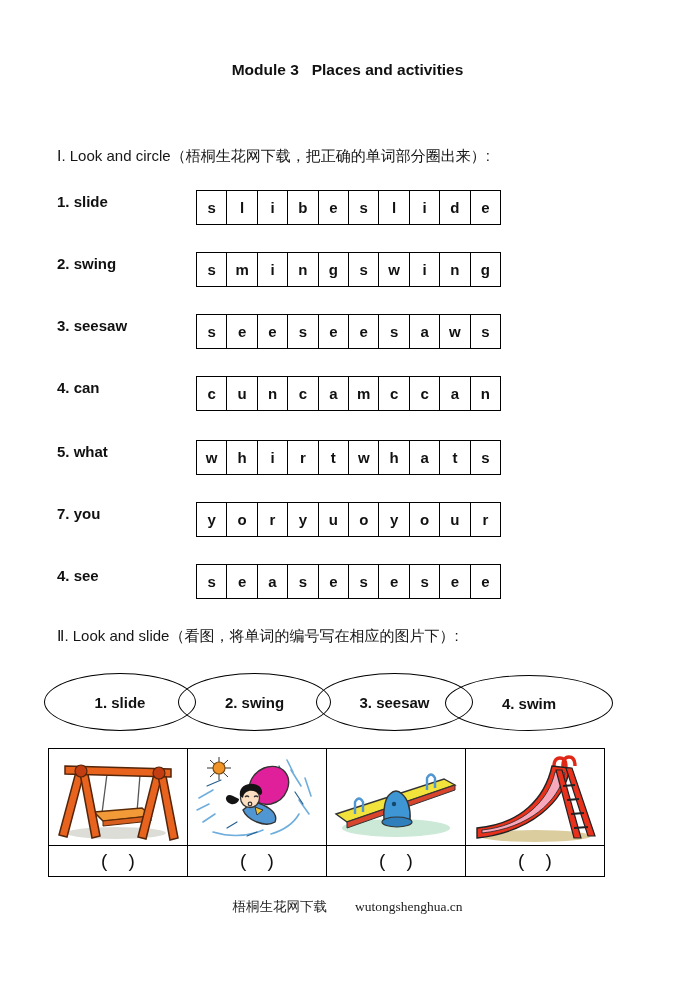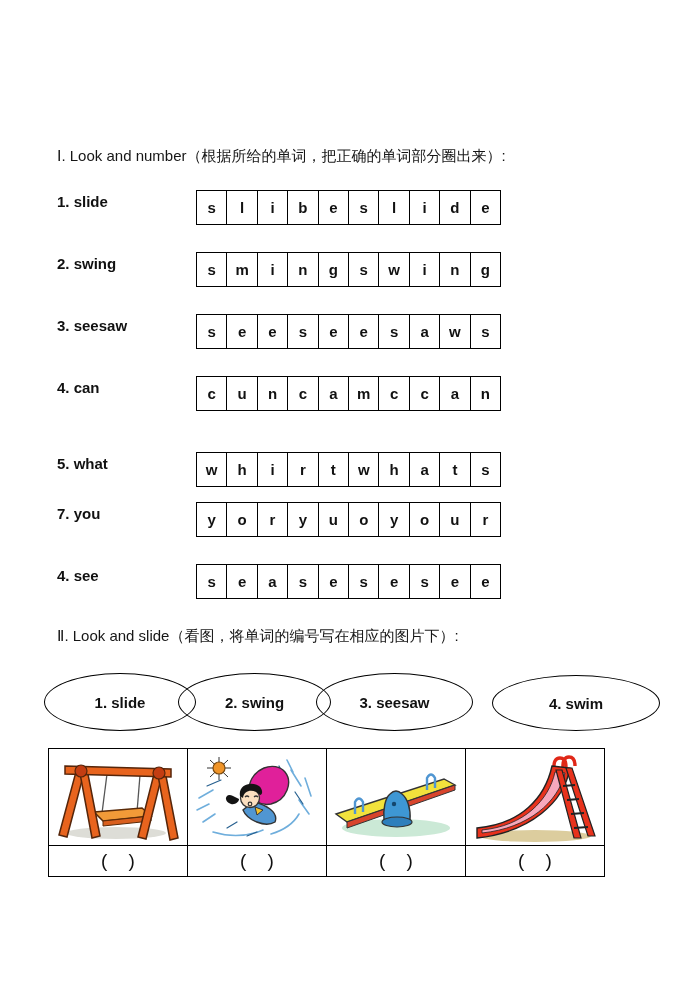--- a/index.html
+++ b/index.html
@@ -66,23 +66,24 @@
     font-size: 13.5px; color: #1c1c1c;
   }
   .footer .site-url { margin-left: 28px; }
 </style>
 </head>
 <body>
 
 <div class="page">
 
   <div class="title-block">
+    <div>Module 3&nbsp;&nbsp;&nbsp;Places and activities</div>
   </div>
 
-  <div class="heading" id="s1-heading">Ⅰ. Look and number（根据所给的单词，把正确的单词部分圈出来）:</div>
+  <div class="heading" id="s1-heading">Ⅰ. Look and circle（梧桐生花网下载，把正确的单词部分圈出来）:</div>
 
   <div id="rows-host">
       <div class="word-row" style="top: 190px;">
         <div class="word-label">1. slide</div>
         <div class="letter-grid">
           <div class="letter-cell">s</div>
           <div class="letter-cell">l</div>
           <div class="letter-cell">i</div>
           <div class="letter-cell">b</div>
           <div class="letter-cell">e</div>
@@ -131,21 +132,21 @@
           <div class="letter-cell">n</div>
           <div class="letter-cell">c</div>
           <div class="letter-cell">a</div>
           <div class="letter-cell">m</div>
           <div class="letter-cell">c</div>
           <div class="letter-cell">c</div>
           <div class="letter-cell">a</div>
           <div class="letter-cell">n</div>
         </div>
       </div>
-      <div class="word-row" style="top: 440px; margin-top: 12px;">
+      <div class="word-row" style="top: 440px;">
         <div class="word-label">5. what</div>
         <div class="letter-grid">
           <div class="letter-cell">w</div>
           <div class="letter-cell">h</div>
           <div class="letter-cell">i</div>
           <div class="letter-cell">r</div>
           <div class="letter-cell">t</div>
           <div class="letter-cell">w</div>
           <div class="letter-cell">h</div>
           <div class="letter-cell">a</div>
@@ -184,21 +185,21 @@
         </div>
       </div>
     </div>
 
   <div class="heading" id="s2-heading">Ⅱ. Look and slide（看图，将单词的编号写在相应的图片下）:</div>
 
   <div id="ovals-host">
       <div class="oval" style="left: 44px; top: 673px; width: 152px; height: 58px;">1. slide</div>
       <div class="oval" style="left: 178px; top: 673px; width: 153px; height: 58px;">2. swing</div>
       <div class="oval" style="left: 316px; top: 673px; width: 157px; height: 58px;">3. seesaw</div>
-      <div class="oval" style="left: 492px; top: 675px; width: 168px; height: 56px;">4. swim</div>
+      <div class="oval" style="left: 445px; top: 675px; width: 168px; height: 56px;">4. swim</div>
     </div>
 
   <table class="pic-table">
     <tbody>
       <tr>
         <td class="pic-cell">
           <svg width="132" height="92" viewBox="0 0 132 92">
             <ellipse cx="64" cy="81" rx="50" ry="6" fill="#cfcfc6" opacity="0.7"></ellipse>
             <line x1="55" y1="22" x2="50" y2="61" stroke="#555" stroke-width="1.3"></line>
             <line x1="88" y1="23" x2="85" y2="60" stroke="#555" stroke-width="1.3"></line>
@@ -283,14 +284,17 @@
       </tr>
       <tr>
         <td class="ans-cell">(&nbsp;&nbsp;&nbsp;&nbsp;)</td>
         <td class="ans-cell">(&nbsp;&nbsp;&nbsp;&nbsp;)</td>
         <td class="ans-cell">(&nbsp;&nbsp;&nbsp;&nbsp;)</td>
         <td class="ans-cell">(&nbsp;&nbsp;&nbsp;&nbsp;)</td>
       </tr>
     </tbody>
   </table>
 
+  <div class="footer">
+    <span class="site-name">梧桐生花网下载</span><span class="site-url">wutongshenghua.cn</span>
+  </div>
 
 </div>
 
 </body></html>

